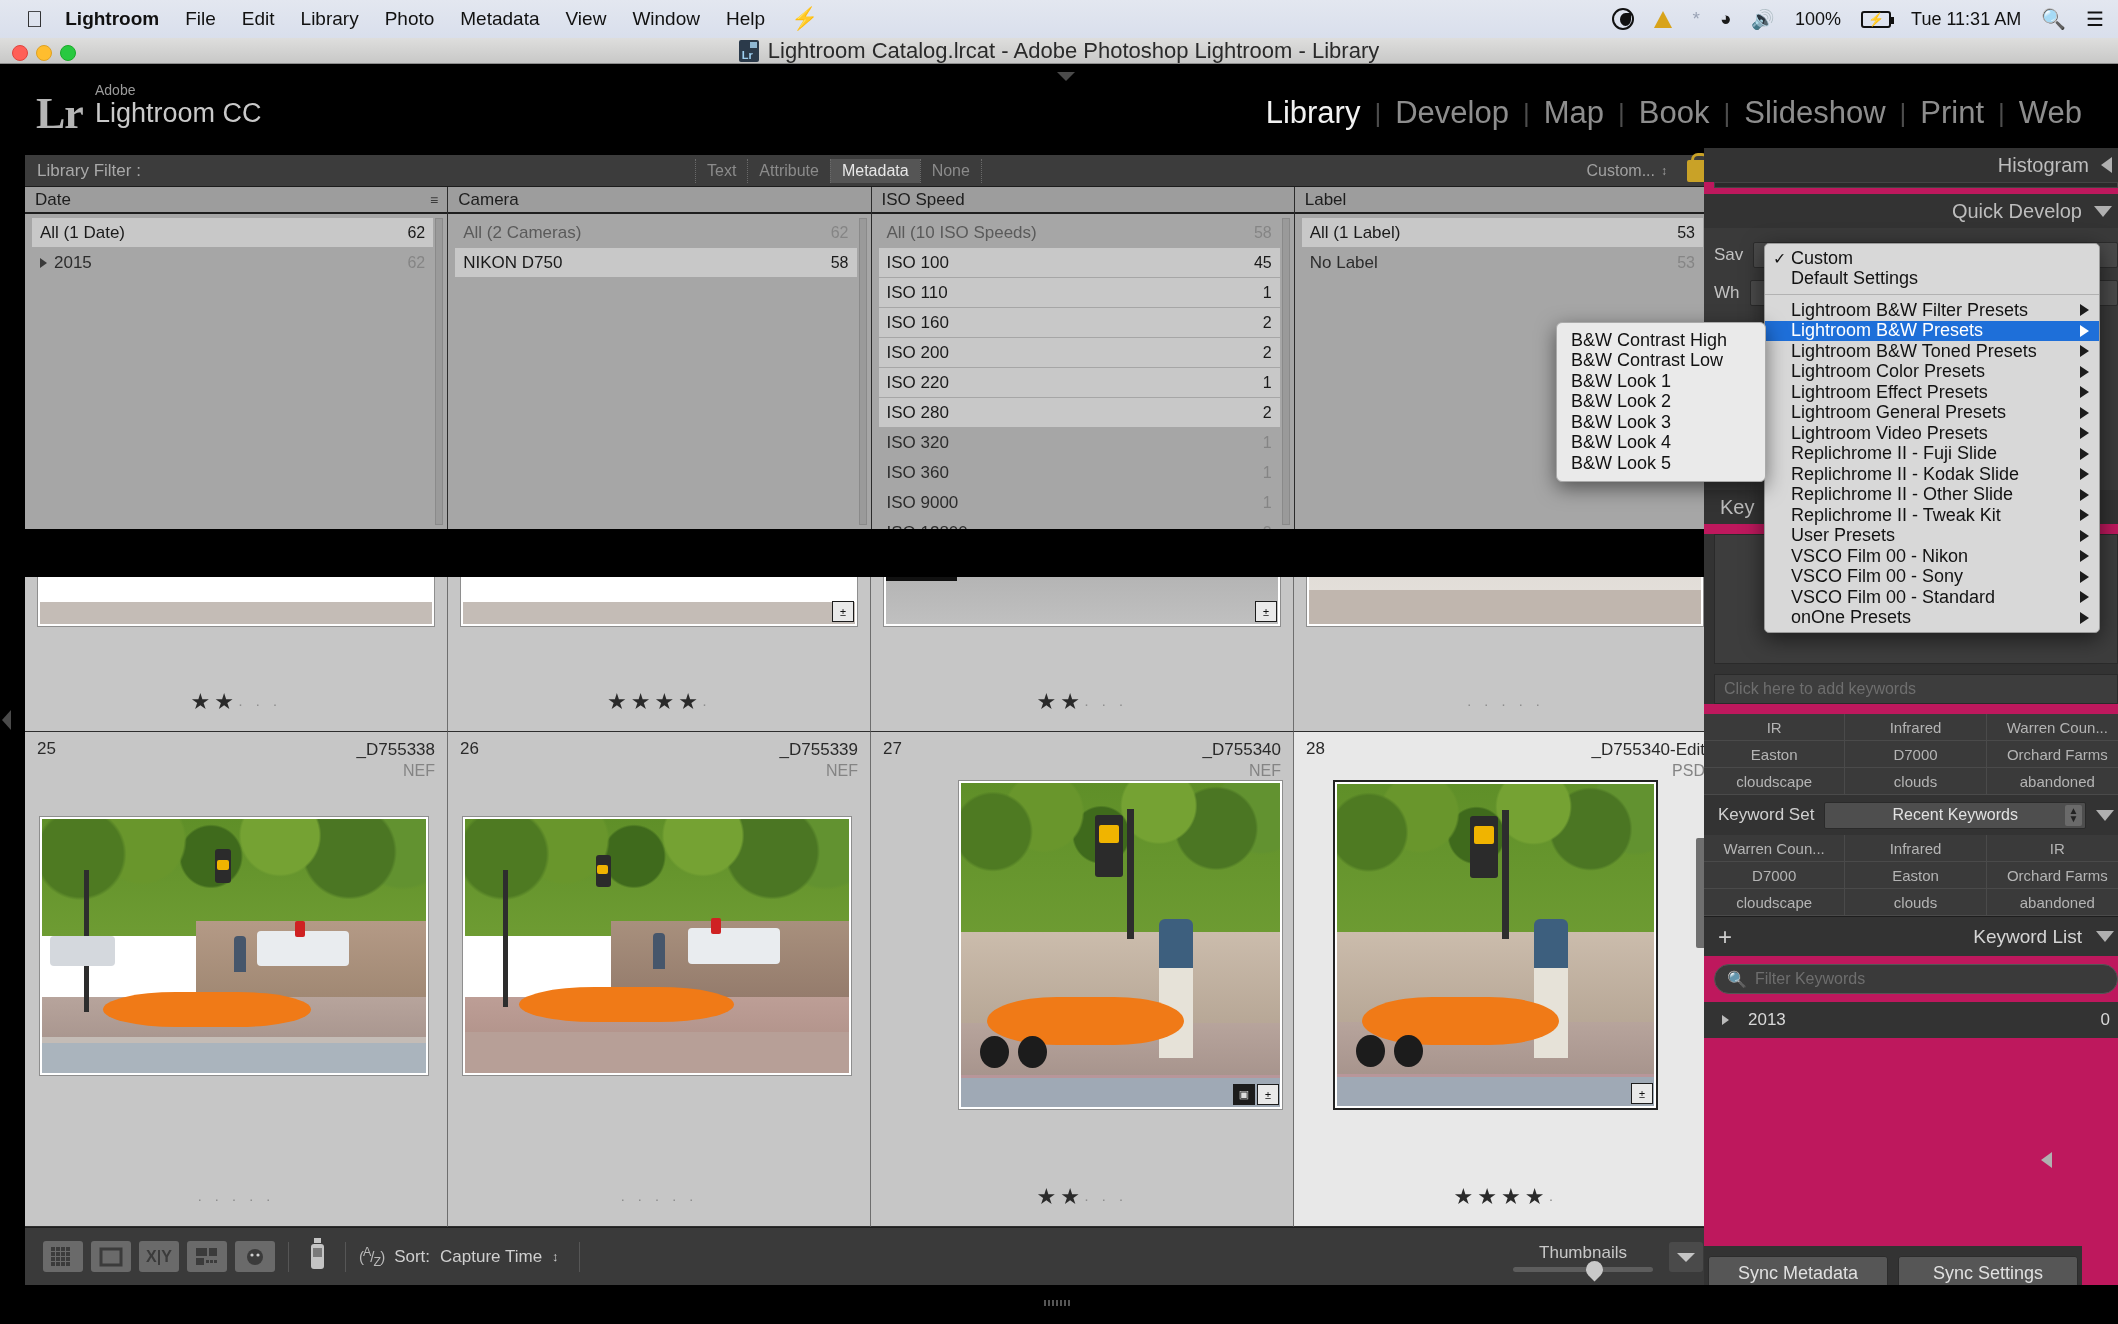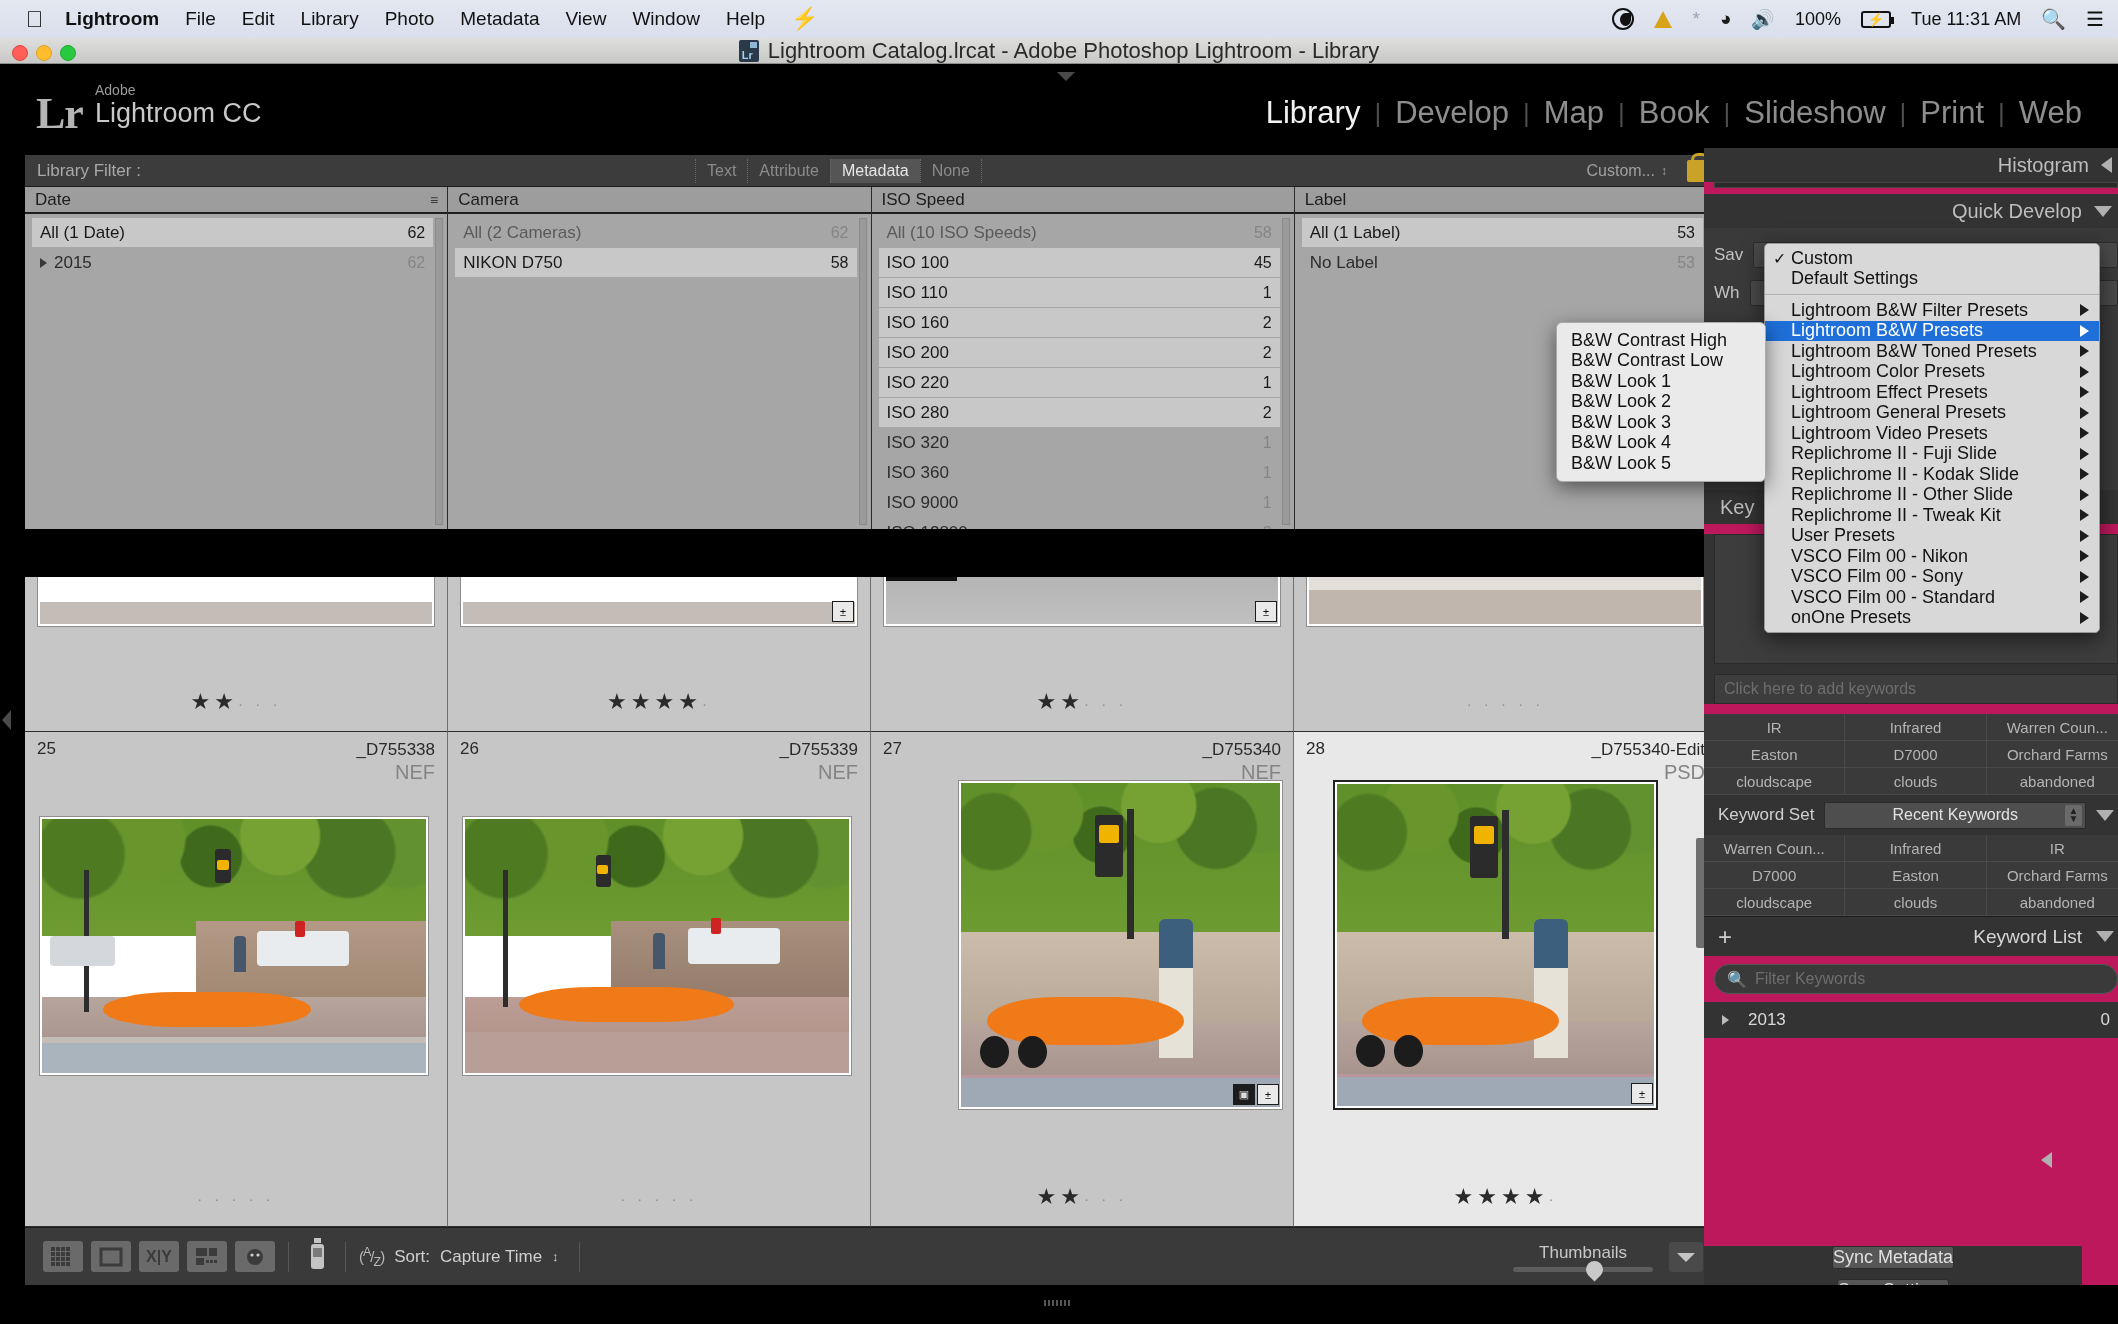--- a/index.html
+++ b/index.html
@@ -133,21 +133,21 @@
     background:#545454;overflow:hidden;}
   .grow{display:flex;width:100%;}
   .cell{width:423px;height:0;position:relative;border-right:1px solid #6e6e6e;
      border-bottom:1px solid #2d2d2d;background:#c6c6c6;}
   .cell.rowA{height:155px;}
   .cell.rowB{height:495px;}
   .cell.light{background:#e8e8e8;}
   .cellhead{display:flex;justify-content:space-between;padding:7px 12px 0 12px;
      font-size:17px;color:#2a2a2a;}
   .cellhead .right{text-align:right;line-height:1.25;}
-  .cellhead .ext{color:#848484;font-size:20px;}
+  .cellhead .ext{color:#848484;font-size:16px;}
   .thumb{position:absolute;background:#fff;border:1px solid #8e8e8e;}
   .stars{position:absolute;bottom:16px;left:0;width:100%;text-align:center;
      font-size:22px;color:#2a2a2a;letter-spacing:4px;}
   .stars .off{color:#8e8e8e;font-size:15px;}
   .badge{position:absolute;width:22px;height:21px;background:#1c1c1c;color:#ddd;
      font-size:11px;display:flex;align-items:center;justify-content:center;}
   .badge.plusminus{background:#e9e9e9;color:#111;border:1px solid #1c1c1c;}
 
   
   .scene{position:absolute;inset:2px;overflow:hidden;}
@@ -234,21 +234,21 @@
      align-items:center;justify-content:center;line-height:.8;}
   .kwlist-head{height:40px;display:flex;align-items:center;justify-content:space-between;
      padding:0 14px;background:#333;font-size:19px;color:#d5d5d5;border-top:1px solid #1e1e1e;}
   .plus{font-size:24px;color:#cfcfcf;line-height:1;}
   .filterkw{margin:8px 10px;height:30px;background:#3a3a3a;border:1px solid #555;
      border-radius:15px;display:flex;align-items:center;padding:0 12px;font-size:16px;
      color:#6e6e6e;gap:8px;}
   .kwrow{height:36px;display:flex;align-items:center;justify-content:space-between;
      padding:0 18px;font-size:17px;color:#d9d9d9;background:#333;}
   .syncrow{position:absolute;left:0;bottom:0;width:378px;height:54px;background:#333;
-     display:flex;align-items:center;justify-content:space-between;padding:0 4px;gap:10px;flex-direction:column;}
+     display:flex;align-items:center;justify-content:space-between;padding:0 4px;gap:10px;}
   .syncbtn{flex:1;height:34px;background:#565656;border:1px solid #2c2c2c;border-radius:3px;
      display:flex;align-items:center;justify-content:center;font-size:18px;color:#e0e0e0;}
 
   
   .menu-main{position:absolute;left:1764px;top:243px;width:336px;
      background:#d8d8d8;border:1px solid #9a9a9a;border-radius:5px;
      box-shadow:0 6px 22px rgba(0,0,0,.55);padding:4px 0;z-index:60;
      font-size:18px;color:#121212;}
   .mitem{height:20.5px;display:flex;align-items:center;padding:0 10px 0 8px;
      position:relative;white-space:nowrap;}

